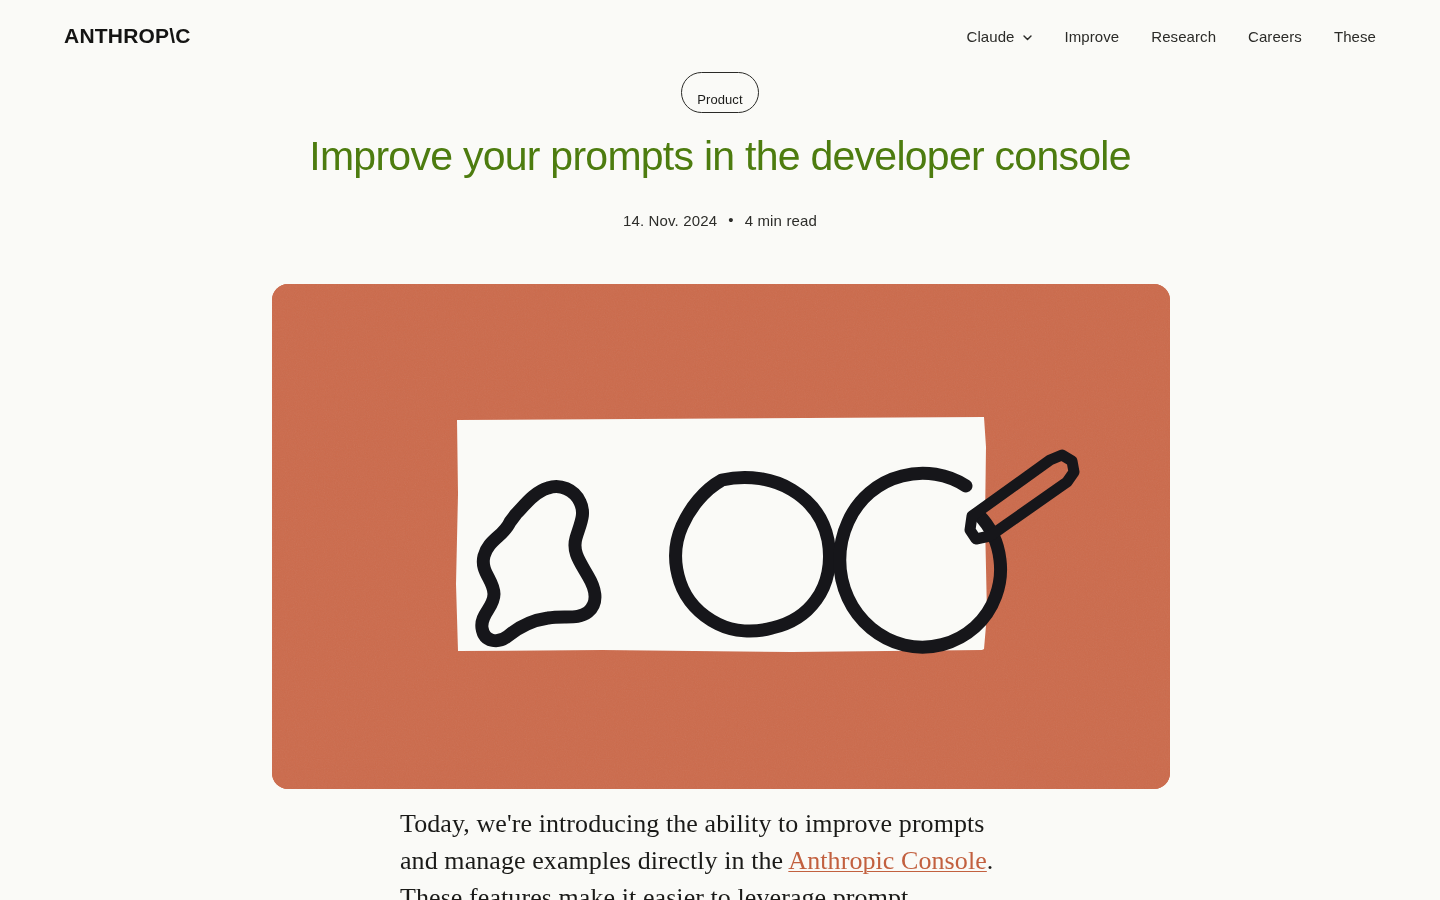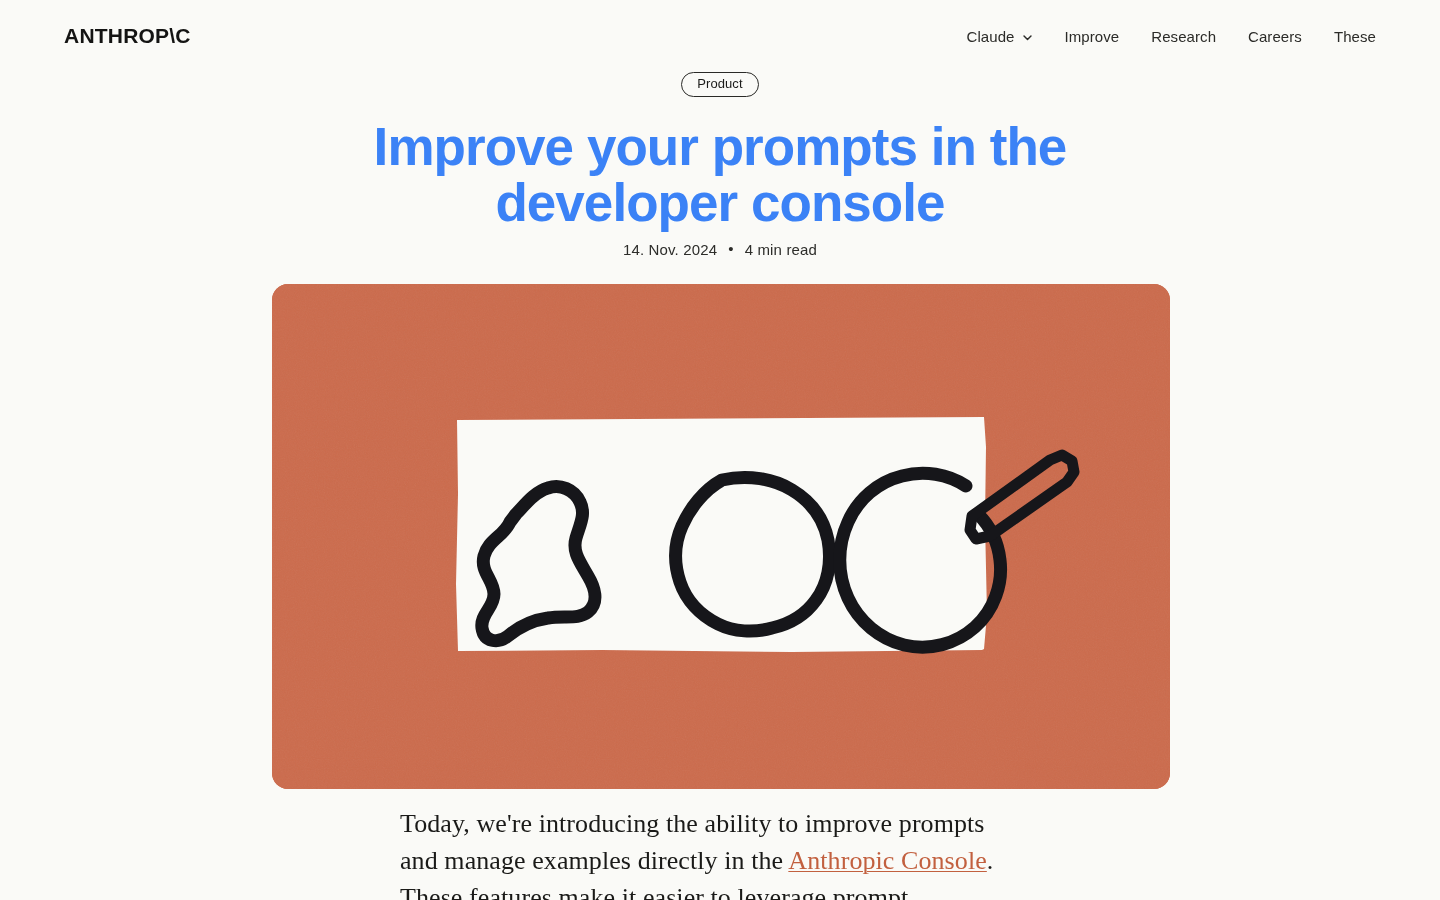--- a/index.html
+++ b/index.html
@@ -75,41 +75,41 @@
     width: 1440px;
     text-align: center;
   }
 
   .badge-row { margin-top: 0px; }
 
   .badge {
     display: inline-block;
     border: 1px solid #2a2a27;
     border-radius: 999px;
-    padding: 4px 15px 5px;
+    padding: 20px 15px 5px;
     font-size: 13px;
     line-height: 1.1;
     letter-spacing: 0.005em;
     color: #1c1c1a;
     background: transparent;
     cursor: pointer;
   }
 
   .title {
     width: 930px;
     margin: 22px auto 0;
-    font-size: 53px;
+    font-size: 41px;
     line-height: 1.06;
-    font-weight: 700;
+    font-weight: 400;
     letter-spacing: -0.018em;
-    color: #3b82f6;
+    color: #4d7c0f;
   }
 
   .meta {
-    margin-top: 9px;
+    margin-top: 33px;
     font-size: 15px;
     letter-spacing: 0.01em;
     color: #2d2d2a;
     display: flex;
     align-items: flex-start;
     justify-content: center;
     gap: 0;
   }
   .meta .dot {
     margin: 0 11px;

